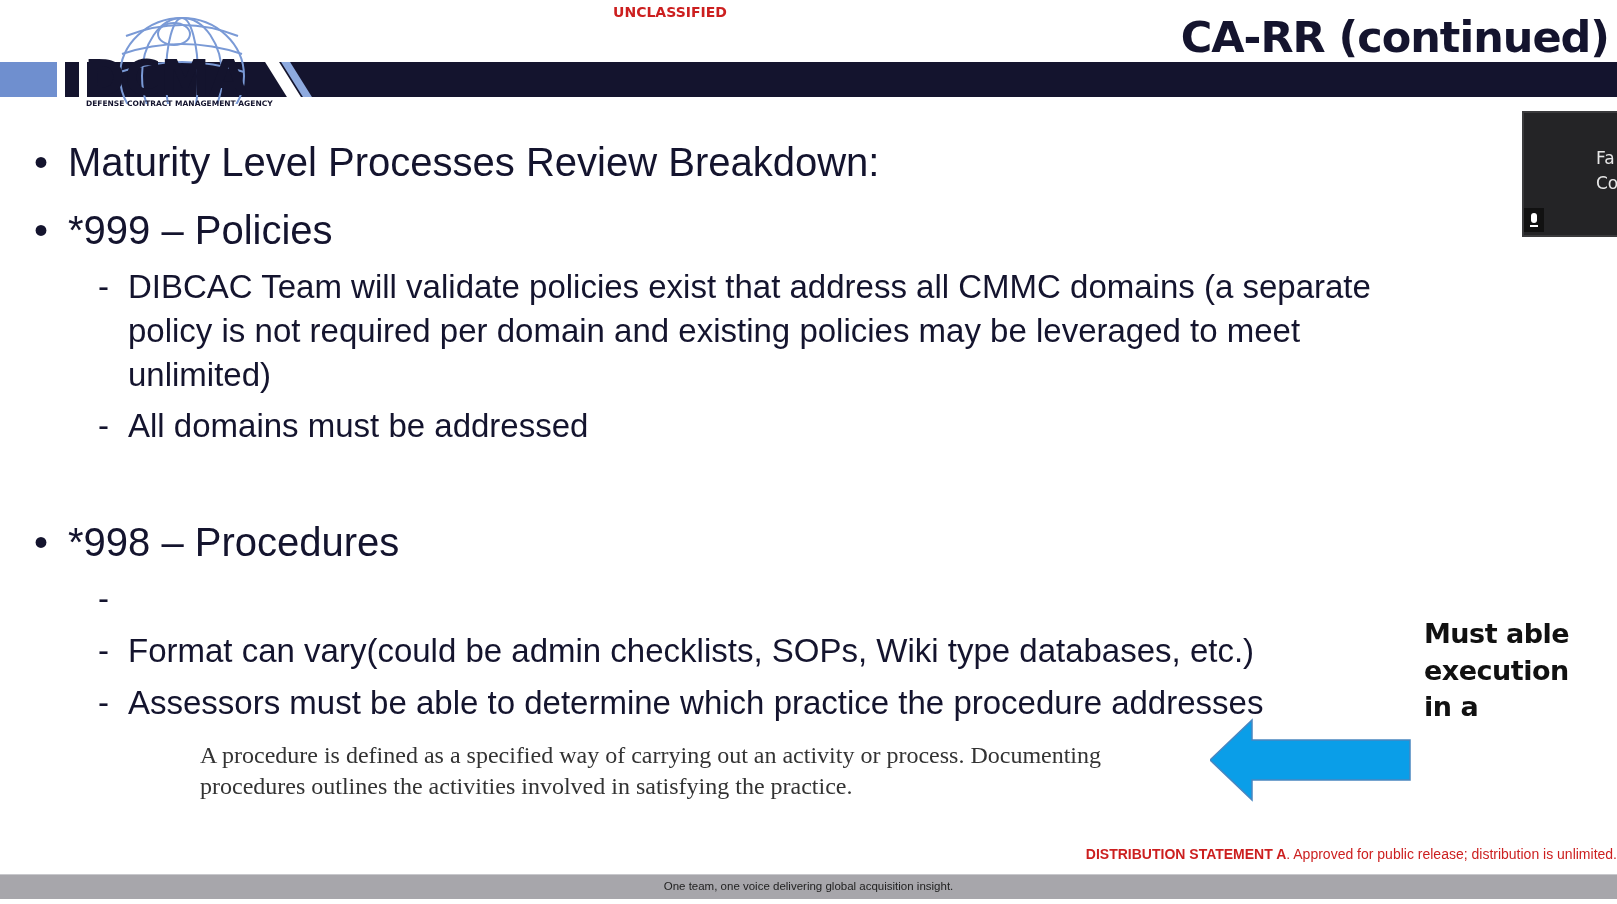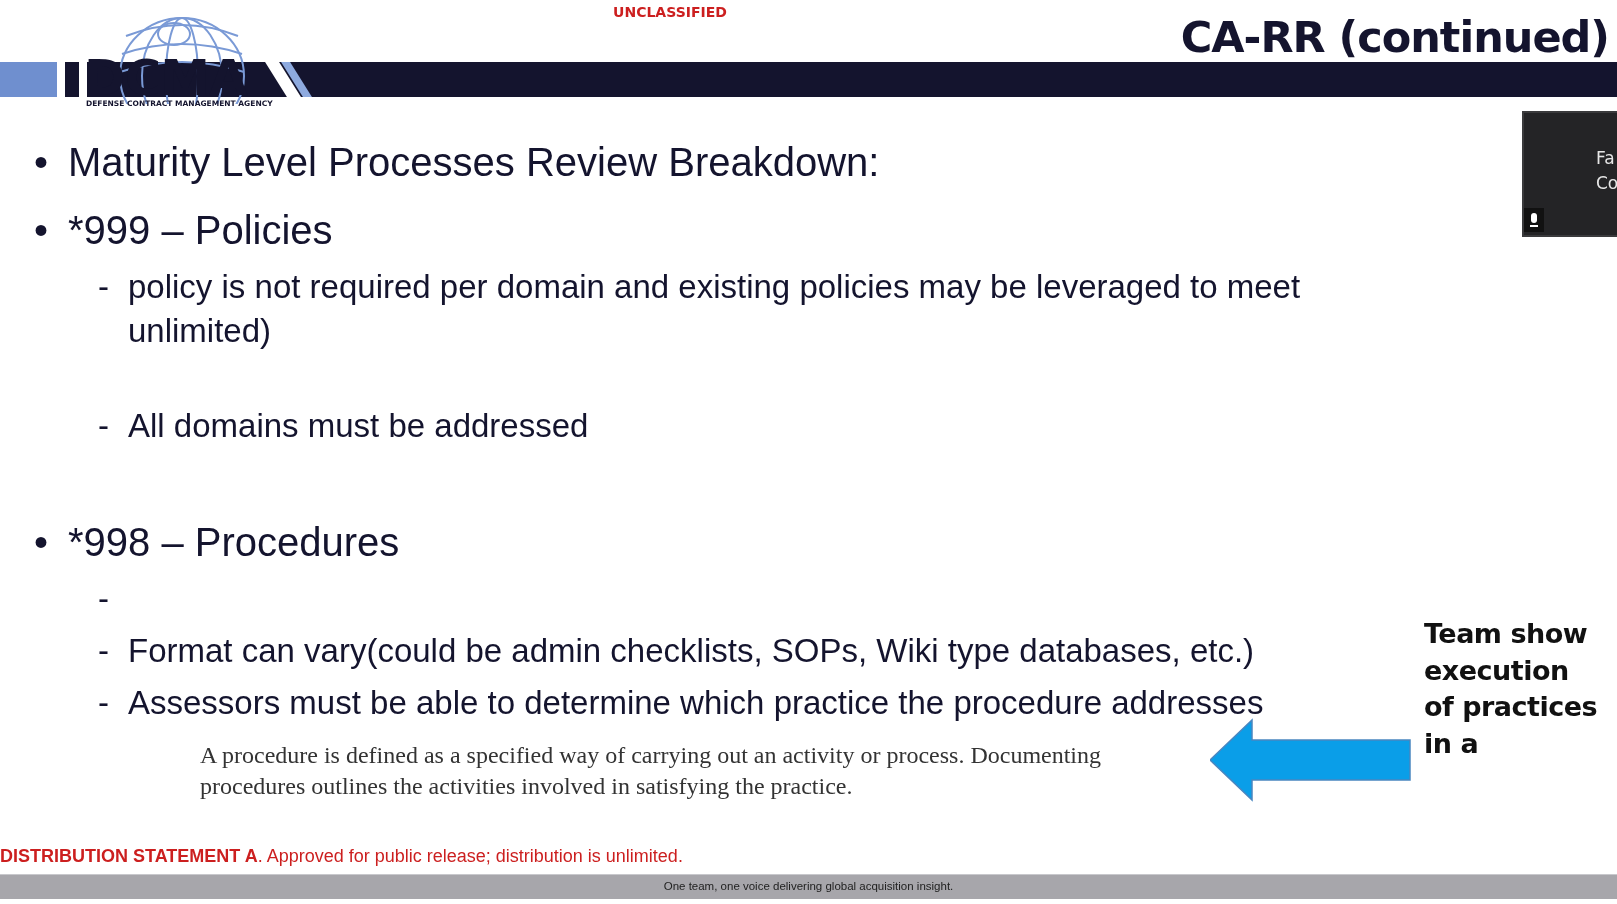--- a/index.html
+++ b/index.html
@@ -24,21 +24,21 @@
                  font-family:"DejaVu Sans", sans-serif; letter-spacing:-1px; }
   .l1 { font-size:40px; color:#14142e; line-height:48px; font-family:"Liberation Sans", sans-serif; }
   .l2 { font-size:33px; color:#14142e; line-height:44px; font-family:"Liberation Sans", sans-serif; }
   .bullet { position:absolute; left:-34px; }
   .dash { position:absolute; left:-30px; }
   #quote { left:200px; top:740px; font-family:"Liberation Serif", serif; font-size:24px; color:#333;
            line-height:31px; width:1010px; }
   #arrow { left:1210px; top:718px; width:202px; height:84px; }
   #callout { left:1424px; top:616px; font-size:27px; font-weight:bold; color:#111; line-height:36.5px;
              font-family:"DejaVu Sans", sans-serif; letter-spacing:-0.5px; }
-  #dist { left:0; width:1617px; top:846px; text-align:left; font-size:18px; color:#cc1f1f; }
+  #dist { left:0; width:1617px; top:846px; text-align:right; font-size:14px; color:#cc1f1f; }
   #dist b { font-weight:bold; }
   #footer { left:0; top:874px; width:1617px; height:24px; background:#a7a6ab; border-top:1px solid #c8c8cc; }
   #footer-text { left:0; width:1617px; top:880px; text-align:center; font-size:11.5px; color:#222; }
   #page-num { left:1659px; top:874px; font-size:18px; color:#6d28d9; }
   #video-tile { left:1522px; top:111px; width:100px; height:122px; background:#242426; border:2px solid #3a3a3c; }
   #video-name { left:1596px; top:146px; color:#e6e6e6; font-size:17px; line-height:25px; font-family:"DejaVu Sans", sans-serif; }
   #mic-box { left:1524px; top:208px; width:20px; height:24px; background:#111; }
 </style>
 </head>
 <body>
@@ -85,20 +85,21 @@
   <span class="bullet">•</span>
   <span>Maturity Level Processes Review Breakdown:</span>
 </div>
 
 <div class="abs l1" style="left:68px; top:206px;">
   <span class="bullet">•</span>
   <span>*999 – Policies</span>
 </div>
 <div class="abs l2" style="left:128px; top:265px; width:1400px;">
   <span class="dash">-</span>
+  <div>DIBCAC Team will validate policies exist that address all CMMC domains (a separate</div>
   <div>policy is not required per domain and existing policies may be leveraged to meet</div>
   <div>unlimited)</div>
 </div>
 <div class="abs l2" style="left:128px; top:404px;">
   <span class="dash">-</span>
   <span>All domains must be addressed</span>
 </div>
 
 <div class="abs l1" style="left:68px; top:518px;">
   <span class="bullet">•</span>
@@ -119,23 +120,22 @@
 <div class="abs" id="quote">
   <div>A procedure is defined as a specified way of carrying out an activity or process. Documenting</div>
   <div>procedures outlines the activities involved in satisfying the practice.</div>
 </div>
 
 <svg class="abs" id="arrow" viewBox="0 0 202 84">
   <polygon points="0,42 42,2 42,22 200,22 200,62 42,62 42,82" fill="#0a9ee8" stroke="#4a86c0" stroke-width="1.5"></polygon>
 </svg>
 
 <div class="abs" id="callout">
-  <div>Team show</div>
+  <div>Must able</div>
   <div>execution</div>
-  <div>of practices</div>
   <div>in a</div>
 </div>
 
 <div class="abs" id="dist">
   <b>DISTRIBUTION STATEMENT A</b><span>. Approved for public release; distribution is unlimited.</span>
 </div>
 
 <div class="abs" id="footer"></div>
 <div class="abs" id="footer-text">One team, one voice delivering global acquisition insight.</div>
 <div class="abs" id="page-num">17</div>

